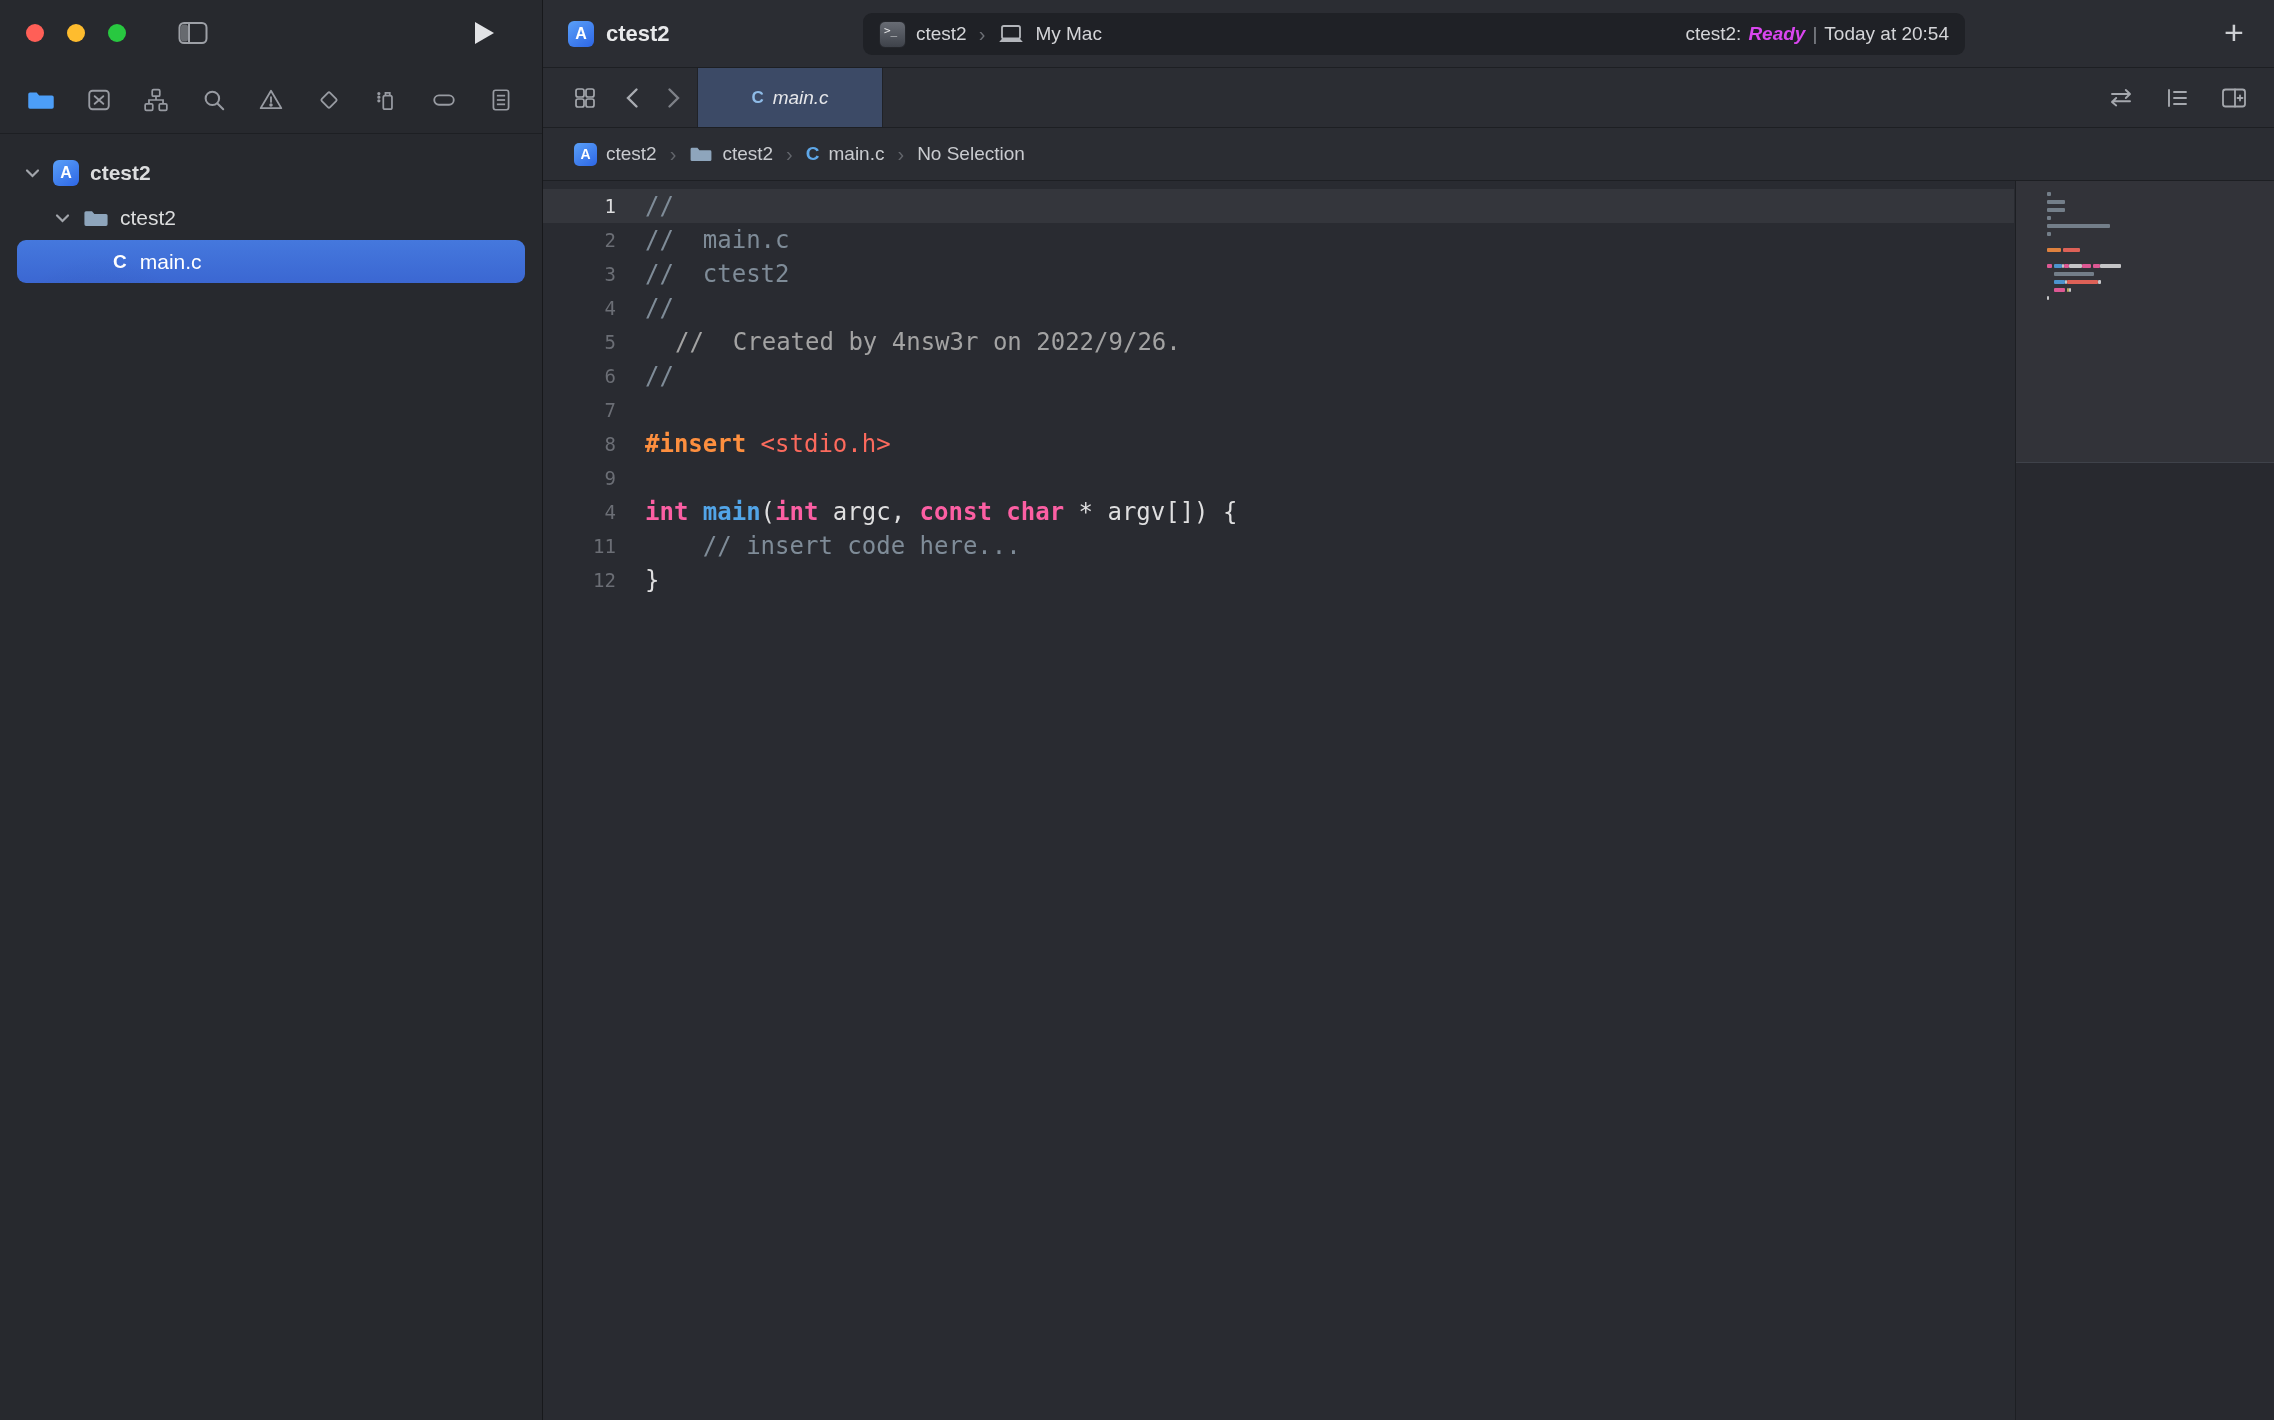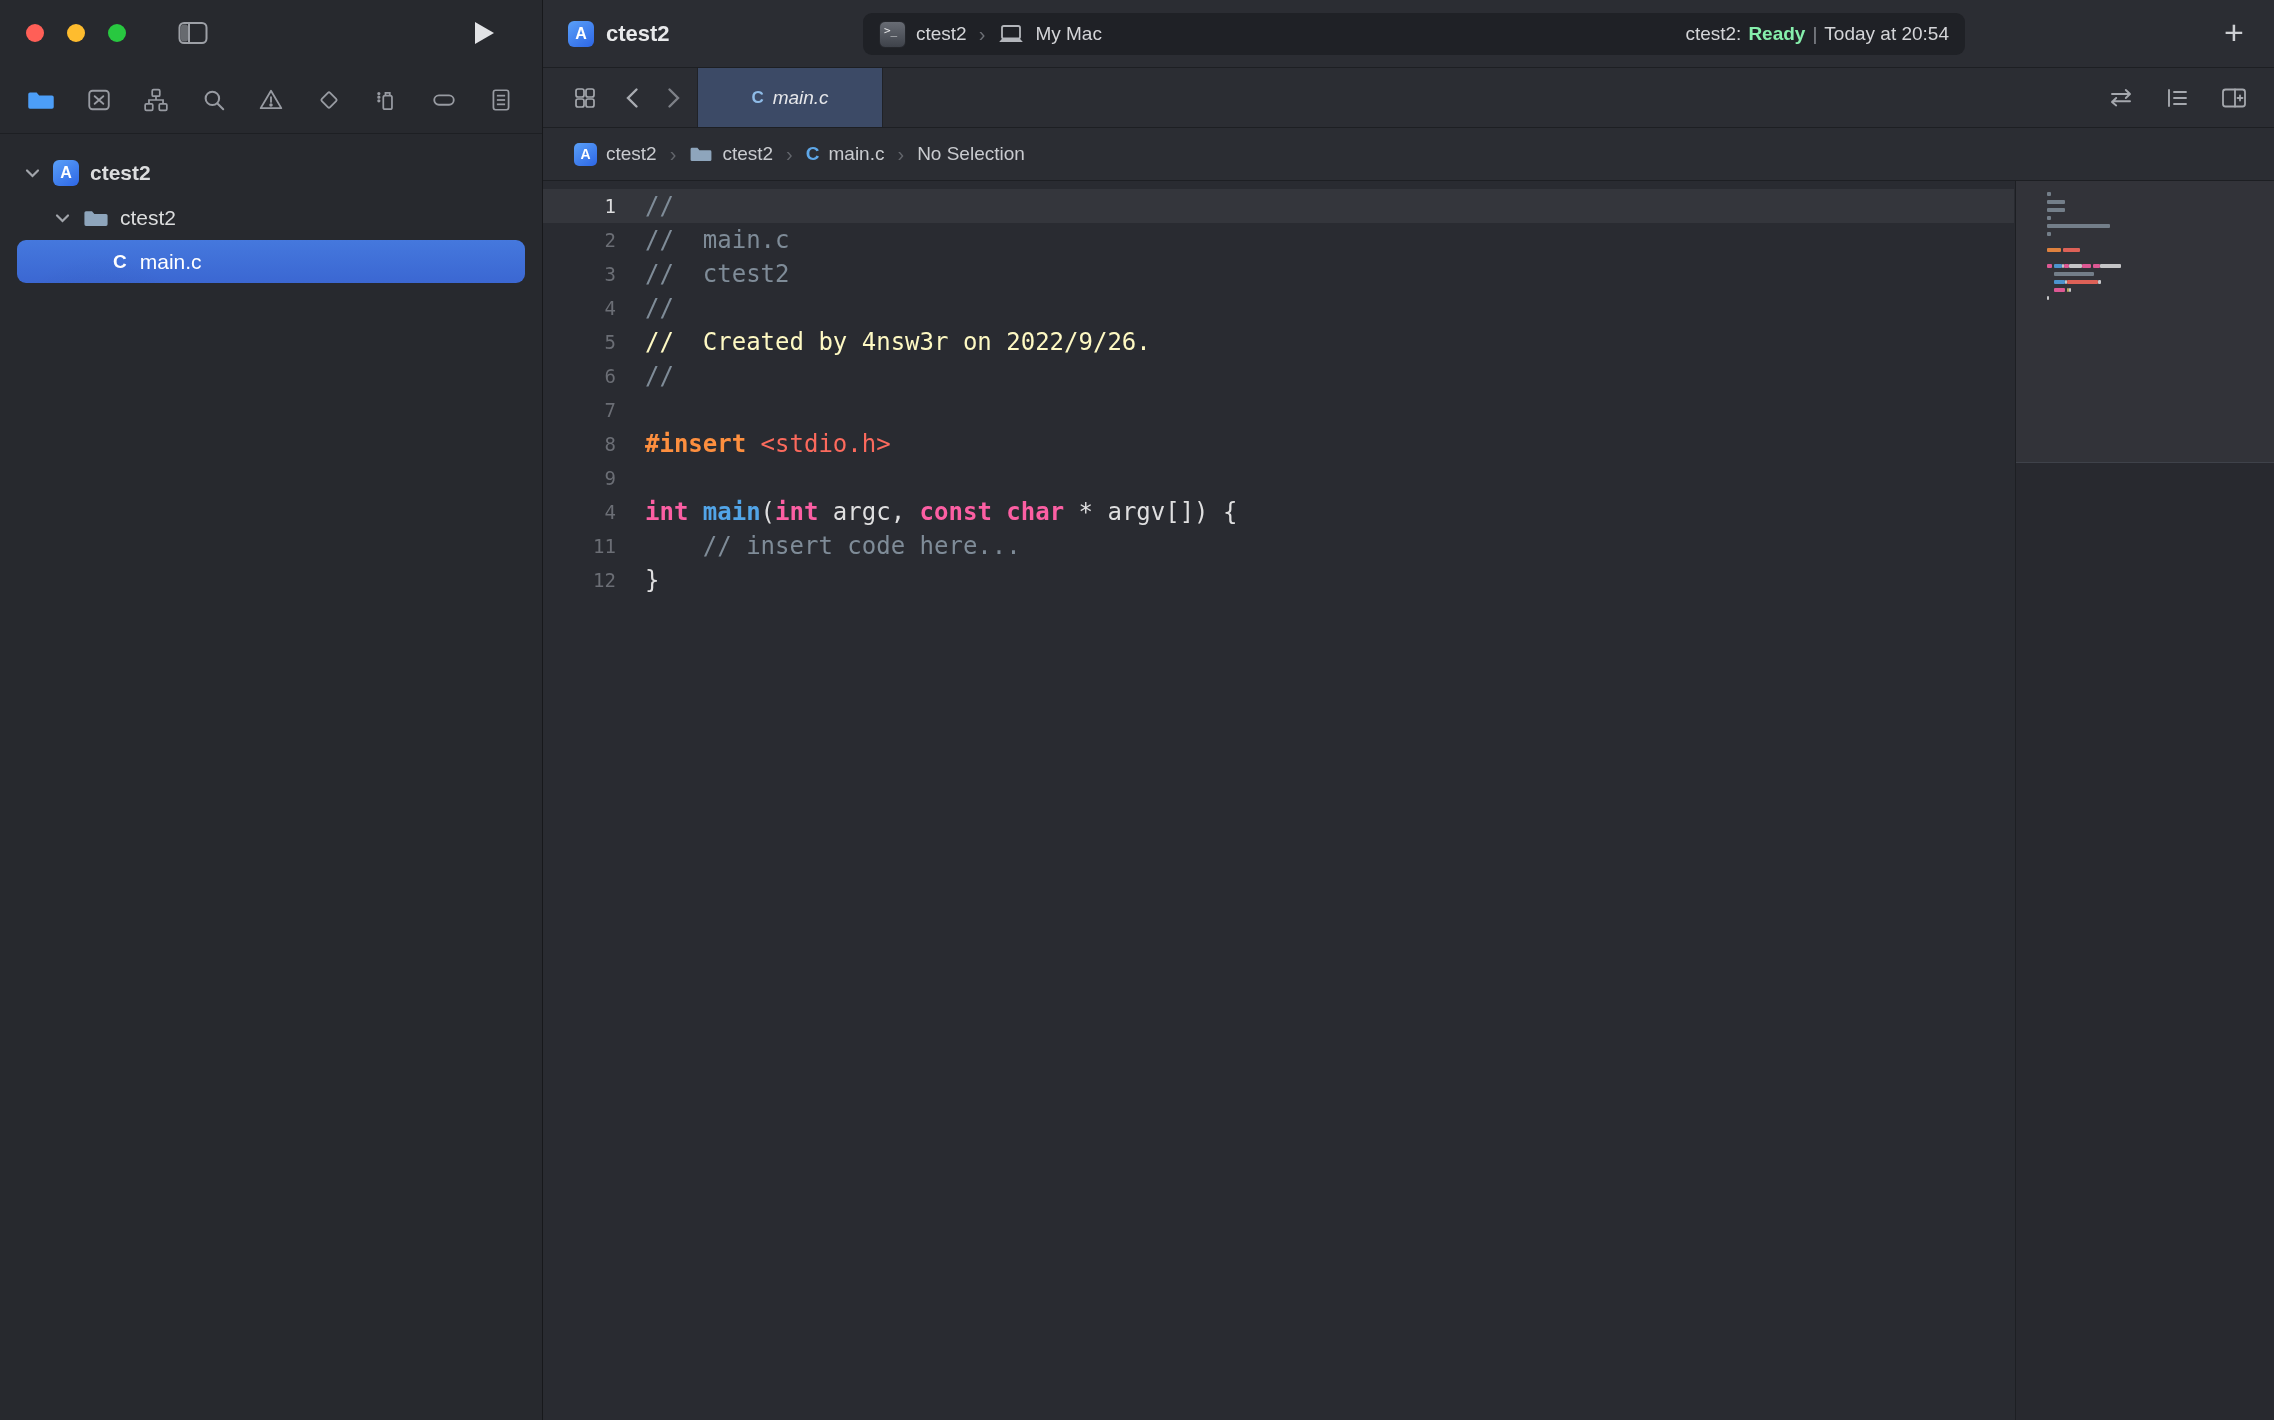--- a/index.html
+++ b/index.html
@@ -39,21 +39,21 @@
   .toolbar-left{position:absolute;left:25px;top:0;height:67px;display:flex;align-items:center;gap:12px;}
   .project-title{font-size:22px;font-weight:bold;color:#e8e9eb;}
   .scheme-pill{position:absolute;left:320px;top:13px;width:1102px;height:42px;background:#1f2126;border-radius:9px;
     display:flex;align-items:center;padding:0 16px;box-sizing:border-box;font-size:19px;color:#d4d5d8;}
   .scheme-icon{width:27px;height:27px;border-radius:6px;background:linear-gradient(#686c74,#3e424a);border:1px solid #24262b;
     box-sizing:border-box;display:inline-flex;align-items:flex-start;justify-content:flex-start;padding:3px 0 0 4px;
     color:#e9eaec;font-family:"DejaVu Sans Mono",monospace;font-size:11px;line-height:11px;flex:none;}
   .pill-sep{color:#6d7076;margin:0 12px;font-size:20px;}
   .pill-gap{width:10px;flex:none;}
   .pill-status{margin-left:auto;display:flex;align-items:center;gap:7px;white-space:nowrap;}
-  .status-state{font-weight:bold;color:#86efac;}
+  .status-state{font-weight:bold;color:#d946ef;font-style:italic;}
   .status-sep{color:#85888e;}
   .add-btn{position:absolute;right:22px;top:14px;width:36px;height:36px;display:flex;align-items:center;justify-content:center;
     font-size:34px;font-weight:300;color:#cdcfd3;line-height:36px;}
   
   .tabbar{height:59px;background:#2b2d33;border-bottom:1px solid #1d1f23;display:flex;align-items:stretch;position:relative;}
   .tabbar-left{display:flex;align-items:center;gap:28px;padding-left:30px;}
   .tab{margin-left:16px;width:184px;background:#3c4a66;border-left:1px solid #202227;border-right:1px solid #202227;
     display:flex;align-items:center;justify-content:center;gap:9px;}
   .tab-label{font-size:19px;font-style:italic;color:#e6e7ea;}
   .tabbar-right{margin-left:auto;display:flex;align-items:center;gap:30px;padding-right:26px;}
@@ -353,21 +353,21 @@
           <div class="code-row">
             <span class="ln">3</span>
             <span class="code-text"><span style="color: rgb(127, 140, 152);">//  ctest2</span></span>
           </div>
           <div class="code-row">
             <span class="ln">4</span>
             <span class="code-text"><span style="color: rgb(127, 140, 152);">//</span></span>
           </div>
           <div class="code-row">
             <span class="ln">5</span>
-            <span class="code-text"><span style="color: #fef9c3;">//  Created by 4nsw3r on 2022/9/26.</span></span>
+            <span class="code-text"><span style="color: #a3a3a3; margin-left: 30px;">//  Created by 4nsw3r on 2022/9/26.</span></span>
           </div>
           <div class="code-row">
             <span class="ln">6</span>
             <span class="code-text"><span style="color: rgb(127, 140, 152);">//</span></span>
           </div>
           <div class="code-row">
             <span class="ln">7</span>
             <span class="code-text"></span>
           </div>
           <div class="code-row">

